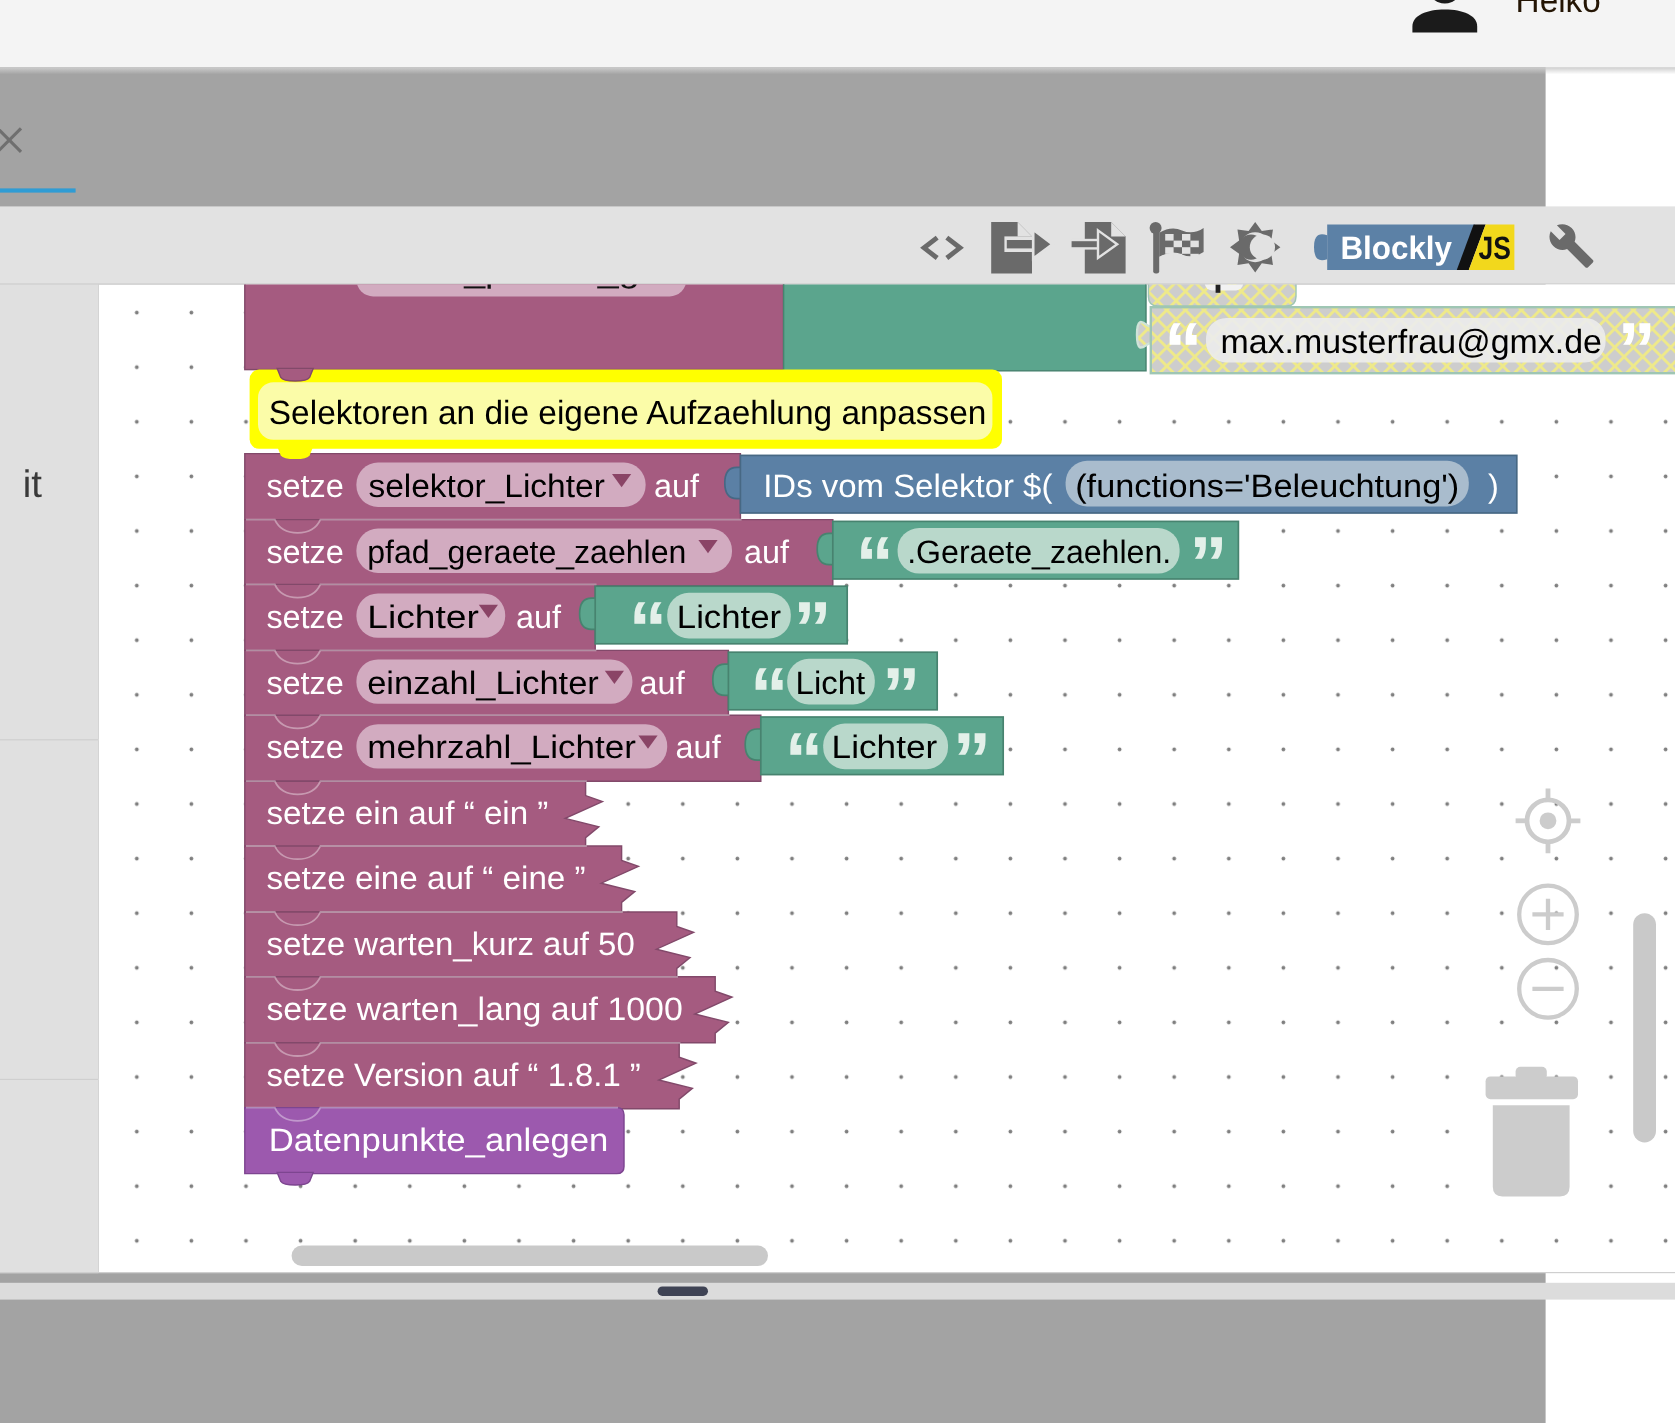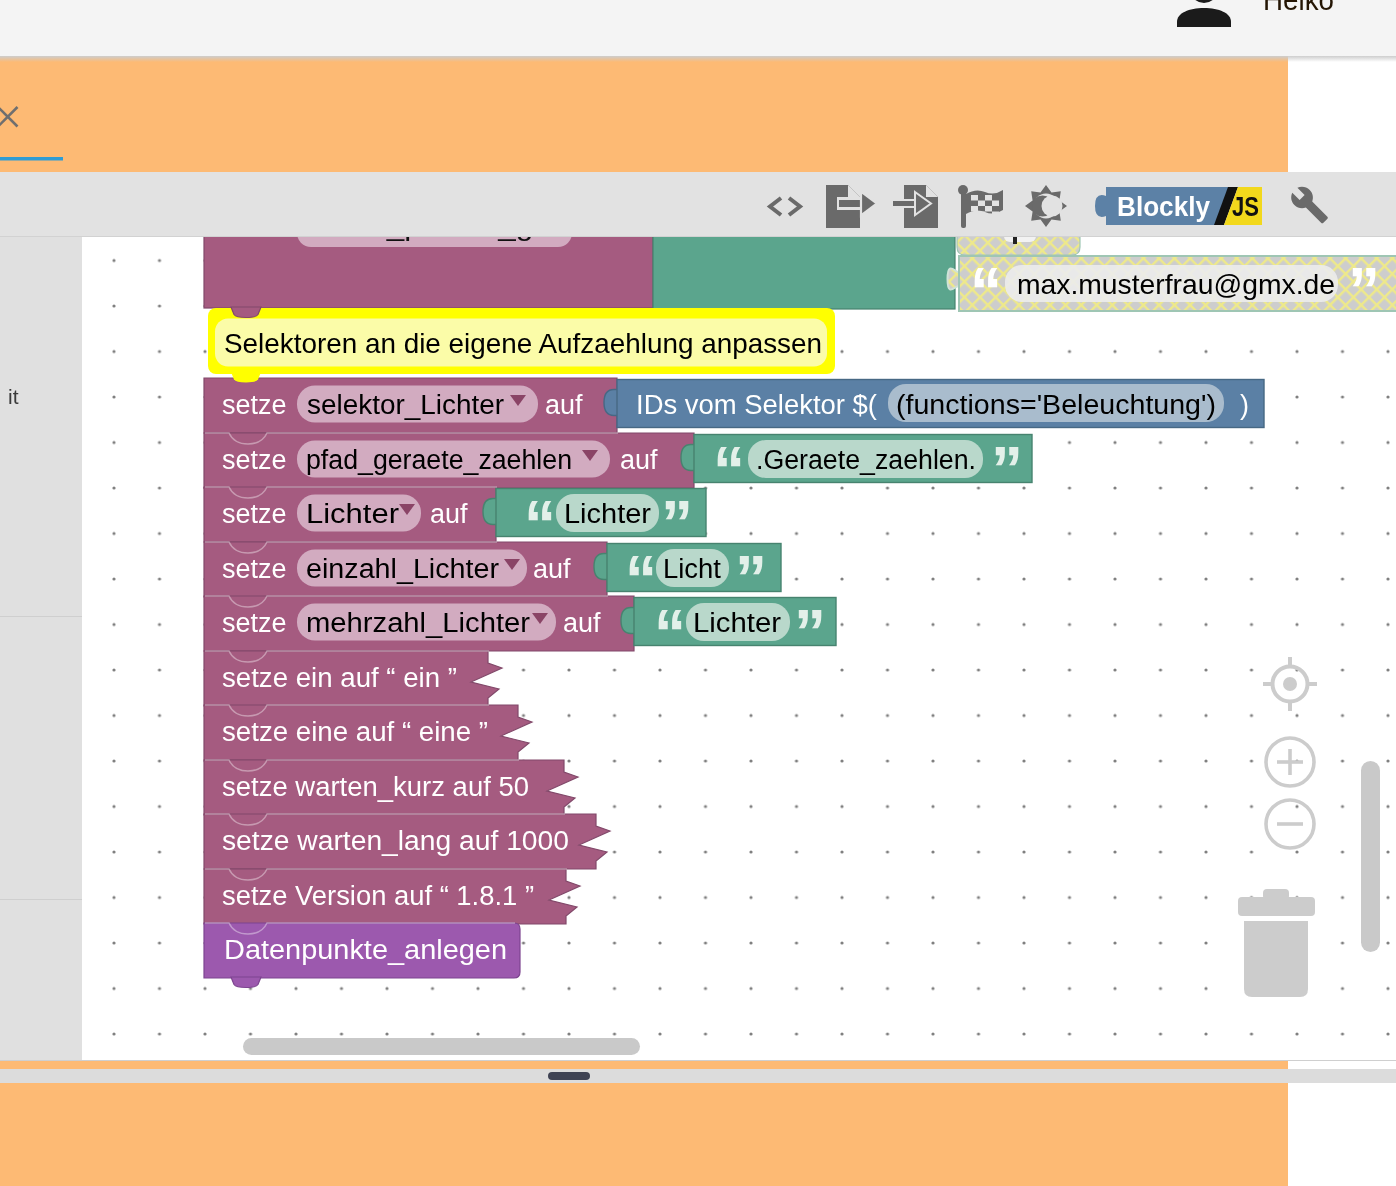--- a/index.html
+++ b/index.html
@@ -1,19 +1,19 @@
 <!DOCTYPE html>
 <html><head><meta charset="utf-8">
 <style>
   html,body{margin:0;padding:0;width:1396px;height:1186px;overflow:hidden;
     background:#ffffff;font-family:"Liberation Sans",sans-serif;}
   .abs{position:absolute;}
 </style></head>
 <body>
-<div class="abs" style="left:0;top:0;width:1288px;height:1186px;background:#fdba74">
+<div class="abs" style="left:0;top:0;width:1288px;height:1186px;background:#a3a3a3">
 
   <div class="abs" style="left:0;top:0;width:1396px;height:56px;background:#f4f4f4"></div>
   <div class="abs" style="left:0;top:56px;width:1396px;height:6px;background:linear-gradient(#cdcdcd,rgba(255,255,255,0))"></div>
   <svg class="abs" style="left:0;top:0" width="1396" height="56" viewBox="0 0 1396 56">
     <circle cx="1204" cy="-11" r="14" fill="#1b1b1b"></circle>
     <path d="M1177,27 v-5 c0,-9 12,-14 27,-14 s27,5 27,14 v5 z" fill="#1b1b1b"></path>
     <text x="1263" y="10" font-family="Liberation Sans, sans-serif" font-size="29" fill="#241504" textLength="71" lengthAdjust="spacingAndGlyphs">Heiko</text>
   </svg>
 
   <svg class="abs" style="left:0;top:63px" width="1396" height="109" viewBox="0 63 1396 109">
@@ -62,21 +62,21 @@
       <path d="M1228,187 h10 l-14,38 h-10 z" fill="#111111"></path>
       <path d="M1238,187 h24 v38 h-38 z" fill="#f2d81c"></path>
       <text x="1117" y="216" font-family="Liberation Sans, sans-serif" font-size="27" font-weight="bold" fill="#ffffff" textLength="93" lengthAdjust="spacingAndGlyphs">Blockly</text>
       <text x="1232" y="216" font-family="Liberation Sans, sans-serif" font-size="27" font-weight="bold" fill="#111111" textLength="27" lengthAdjust="spacingAndGlyphs">JS</text>
       <path d="M1327.4,216.7 l-15.2,-15.2 c1.5,-3.8 0.7,-8.3 -2.5,-11.5 c-3.3,-3.3 -8.3,-4 -12.3,-2.2 l7.2,7.2 -5,5 -7.3,-7.3 c-2,4 -1.2,9 2.1,12.3 c3.2,3.2 7.7,4 11.5,2.5 l15.2,15.2 c0.7,0.7 1.7,0.7 2.3,0 l3.8,-3.8 c0.8,-0.6 0.8,-1.6 0.2,-2.2 z" fill="#6a6a6a"></path>
     </svg>
 
   <div class="abs" style="left:0;top:237px;width:82px;height:824px;background:#e0e0e0"></div>
   <div class="abs" style="left:0;top:616px;width:82px;height:1px;background:#cfcfcf"></div>
   <div class="abs" style="left:0;top:899px;width:82px;height:1px;background:#cfcfcf"></div>
-  <div class="abs" style="left:8px;top:385px;font-size:21px;color:#3a3a3a">it</div>
+  <div class="abs" style="left:19px;top:385px;font-size:32px;color:#3a3a3a">it</div>
 
   <svg style="position:absolute;left:82px;top:237px" width="1314" height="824" viewBox="82 237 1314 824">
       <defs>
         <pattern id="grid" x="0.25" y="10.25" width="45.5" height="45.5" patternUnits="userSpaceOnUse">
           <circle cx="22.75" cy="22.75" r="1.6" fill="#7f7f7f"></circle>
         </pattern>
         <pattern id="hatch" width="11" height="11" patternUnits="userSpaceOnUse" patternTransform="rotate(45)">
           <rect width="11" height="11" fill="#cdcdcd"></rect>
           <rect x="0" y="0" width="2.4" height="11" fill="#eee98a"></rect>
           <rect x="0" y="0" width="11" height="2.4" fill="#eee98a"></rect>

